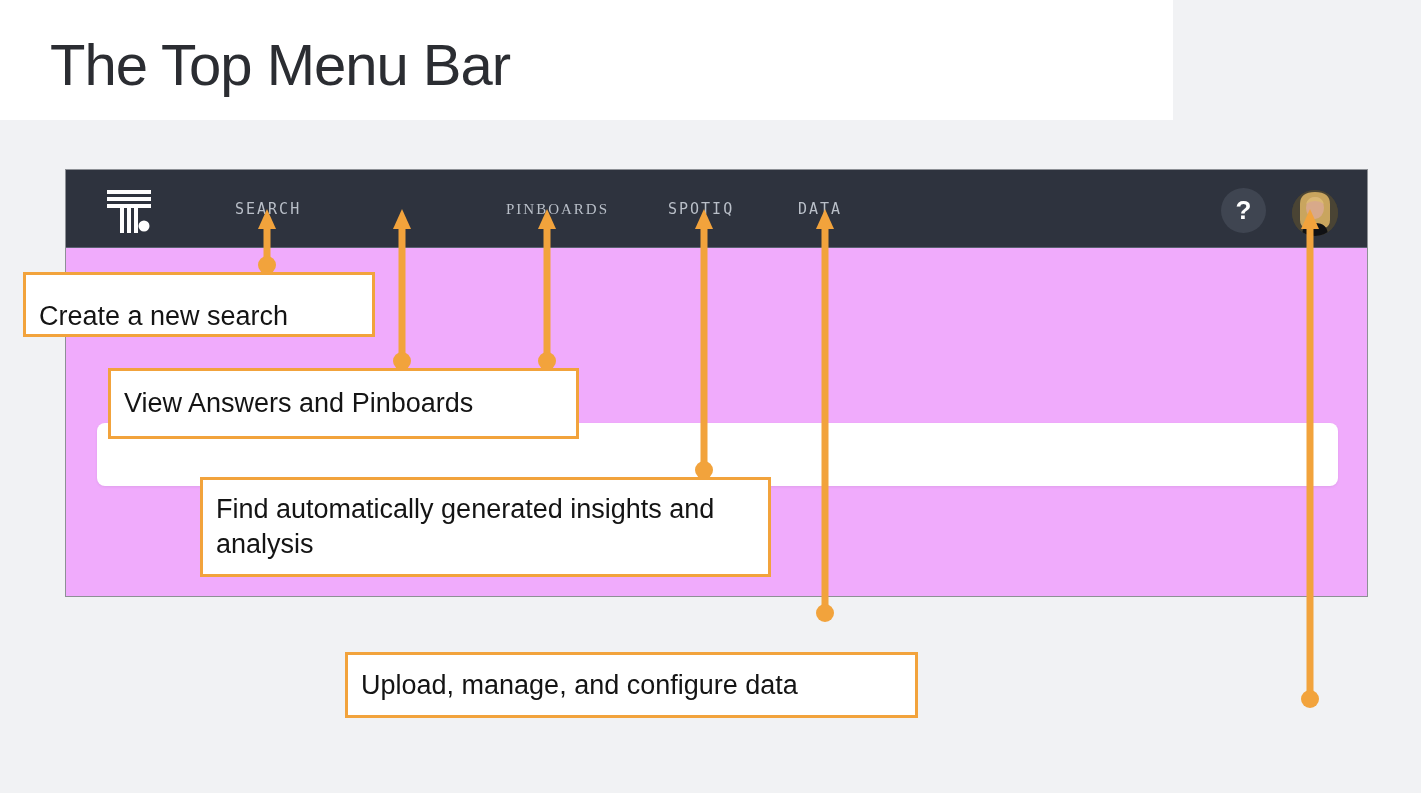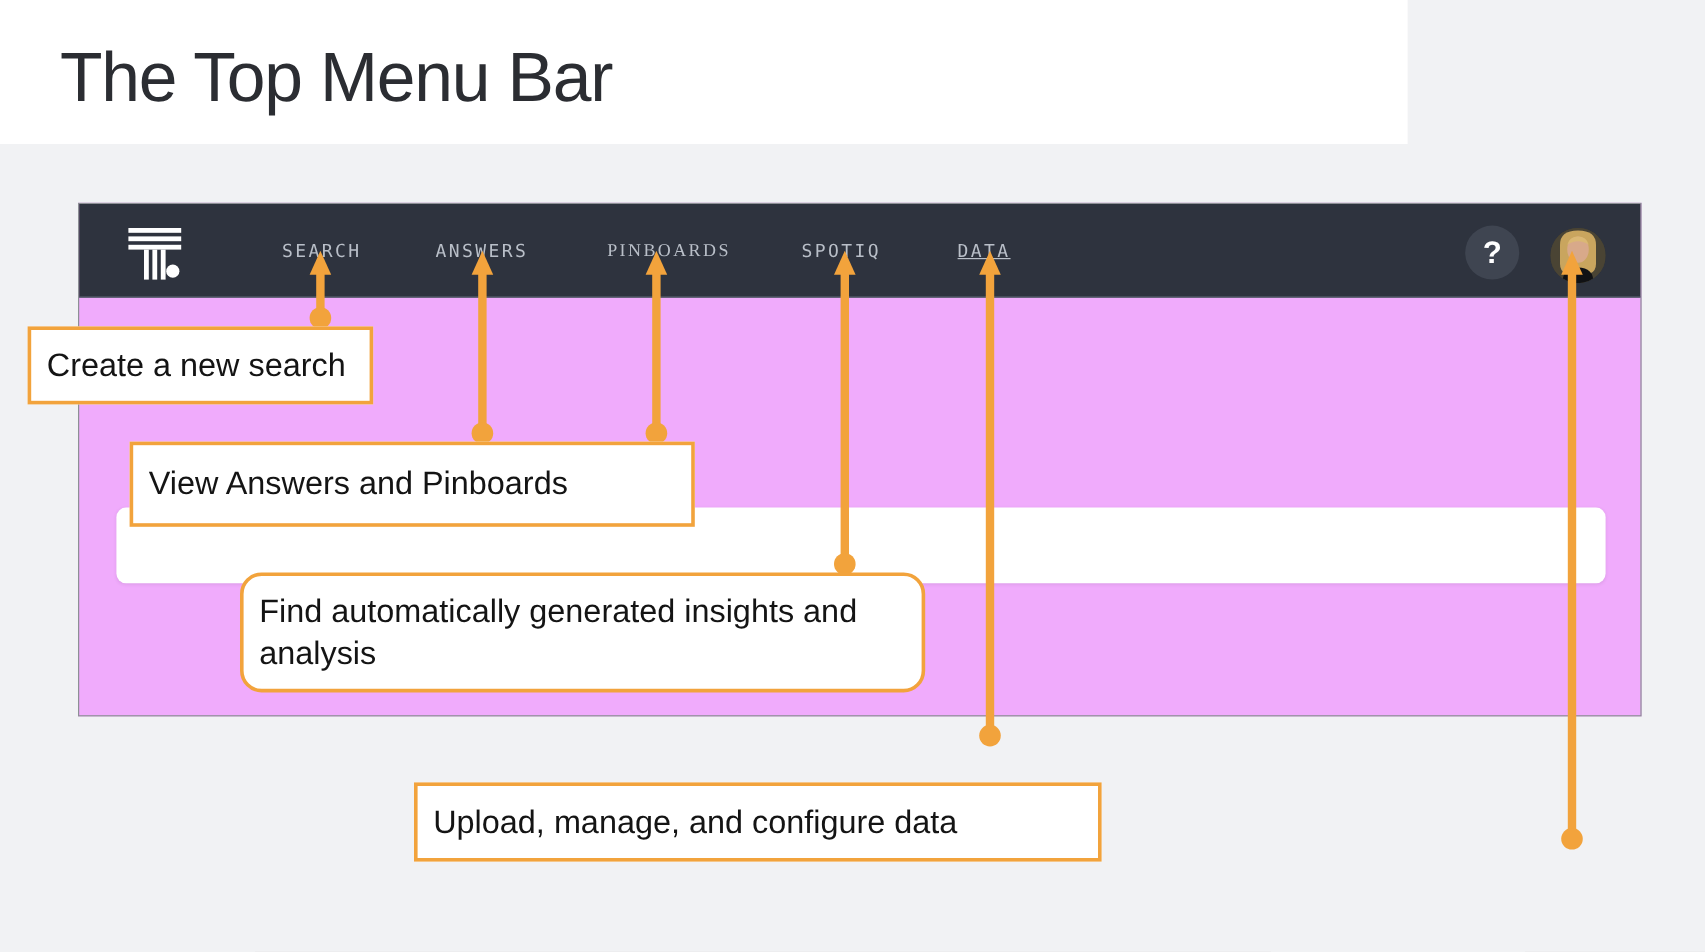--- a/index.html
+++ b/index.html
@@ -24,21 +24,21 @@
   .ts-logo{position:absolute;left:40px;top:18px;width:46px;height:46px;cursor:pointer;}
   .nav-item{
     position:absolute;top:0;height:78px;display:flex;align-items:center;
     font-family:"DejaVu Sans Mono",monospace;font-size:15px;letter-spacing:2px;
     color:#b9bfc8;cursor:pointer;white-space:nowrap;
   }
   .nav-search{left:169px;}
   .nav-answers{left:297px;}
   .nav-pinboards{left:440px;font-family:Liberation Serif, serif;}
   .nav-spotiq{left:602px;}
-  .nav-data{left:732px;text-decoration:underline;}
+  .nav-data{left:732px;}
   .help-btn{
     position:absolute;left:1155px;top:18px;width:45px;height:45px;border-radius:50%;
     background:#3f4551;color:#ffffff;font-size:26px;font-weight:bold;
     display:flex;align-items:center;justify-content:center;cursor:pointer;
   }
   .avatar{
     position:absolute;left:1226px;top:20px;width:46px;height:46px;border-radius:50%;
     overflow:hidden;cursor:pointer;background:#45412f;
   }
   .search-bar{
@@ -73,21 +73,20 @@
           <rect x="1" y="9" width="44" height="4"></rect>
           <rect x="1" y="16" width="44" height="4"></rect>
           <rect x="14" y="20" width="4" height="25"></rect>
           <rect x="21" y="20" width="4" height="25"></rect>
           <rect x="28" y="20" width="4" height="25"></rect>
           <circle cx="38" cy="38" r="5.5"></circle>
         </g>
       </svg>
 
       <div class="nav-item nav-search">SEARCH</div>
-      <div class="nav-item nav-answers">ANSWERS</div>
       <div class="nav-item nav-pinboards">PINBOARDS</div>
       <div class="nav-item nav-spotiq">SPOTIQ</div>
       <div class="nav-item nav-data">DATA</div>
 
       <div class="help-btn">
         <span>?</span>
       </div>
 
       <div class="avatar">
         <svg width="46" height="46" viewBox="0 0 46 46">
@@ -127,26 +126,26 @@
     <polygon points="12,0 3,20 21,20" fill="#f2a33c"></polygon>
       <rect x="8.5" y="16" width="7" height="388" fill="#f2a33c"></rect>
       <circle cx="12" cy="404" r="9" fill="#f2a33c"></circle>
   </svg>
   <svg class="arrow" style="left:1298px;top:209px;" width="24" height="502">
     <polygon points="12,0 3,20 21,20" fill="#f2a33c"></polygon>
       <rect x="8.5" y="16" width="7" height="474" fill="#f2a33c"></rect>
       <circle cx="12" cy="490" r="9" fill="#f2a33c"></circle>
   </svg>
 
-  <div class="callout" style="left:23px;top:272px;width:288px;height:65px;">
+  <div class="callout" style="left:23px;top:272px;width:352px;height:65px;align-items:flex-end;">
     <span>Create a new search</span>
   </div>
   <div class="callout" style="left:108px;top:368px;width:471px;height:71px;">
     <span>View Answers and Pinboards</span>
   </div>
-  <div class="callout" style="left:200px;top:477px;width:571px;height:100px;border-radius:18px;">
+  <div class="callout" style="left:200px;top:477px;width:571px;height:100px;">
     <span>Find automatically generated insights and analysis</span>
   </div>
   <div class="callout" style="left:345px;top:620px;width:573px;height:66px;margin-top:32px;">
     <span>Upload, manage, and configure data</span>
   </div>
 
 </div>
 
 </body></html>

